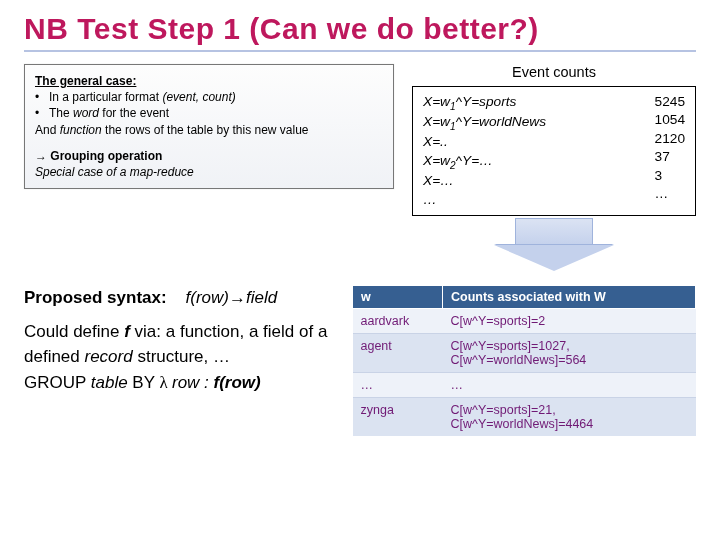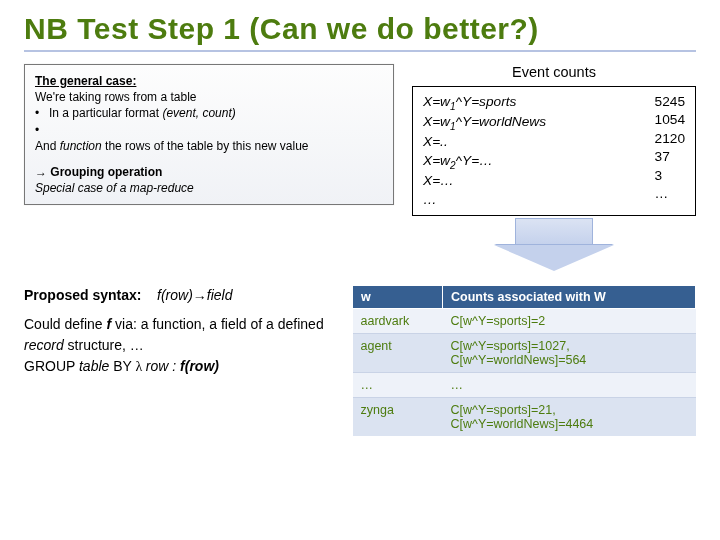--- a/index.html
+++ b/index.html
@@ -7,21 +7,21 @@
     width: 720px;
     height: 540px;
     background: #fff;
     font-family: Arial, Helvetica, sans-serif;
     padding: 12px 24px;
     position: relative;
   }
   .title {
     font-size: 30px;
     font-weight: 700;
-    color: #4d7c0f;
+    color: #be185d;
     font-family: "Arial Black", Arial, sans-serif;
     letter-spacing: 0.5px;
     margin-bottom: 4px;
   }
   .title-hr {
     border: none;
     border-top: 2px solid #b6c3e2;
     margin-bottom: 12px;
   }
   .top {
@@ -90,21 +90,21 @@
     filter: drop-shadow(0 -1px 0 #9fb3dc);
   }
 
   .bottom {
     display: flex;
     gap: 18px;
     margin-top: 8px;
   }
   .bottom-left {
     width: 310px;
-    font-size: 14px;
+    font-size: 17px;
     line-height: 1.5;
   }
   .bottom-left .line1 { margin-bottom: 8px; }
   .bottom-left .syntax-lbl { font-weight: 700; }
   .bottom-left .mono-i { font-style: italic; }
   .bottom-left .lambda { font-family: "Times New Roman", serif; }
   .bottom-right {
     flex: 1;
   }
   table.counts {
@@ -117,44 +117,46 @@
     color: #fff;
     font-weight: 700;
     text-align: left;
     padding: 4px 8px;
     border: 1px solid #fff;
   }
   table.counts td {
     padding: 5px 8px;
     border-top: 1px solid #c9d3e6;
     vertical-align: top;
-    color: #4d7c0f;
+    color: #701a75;
   }
   table.counts tr:nth-child(even) td { background: #eef2f9; }
   table.counts tr:nth-child(odd) td { background: #dbe3f1; }
 </style>
 </head>
 <body>
 
 <div class="title">NB Test Step 1 (Can we do better?)</div>
 <hr class="title-hr">
 
 <div class="top">
 
   <div class="general-case">
     <div class="hdr">The general case:</div>
-    <div>We're taking rows from a table</div>
     <div class="li-row">
       <span class="bullet">•</span>
       <span>
         <span>In a particular format </span><i>(event, count)</i>
       </span>
     </div>
     <div class="li-row">
       <span class="bullet">•</span>
+      <span>
+        <span>The </span><i>word</i><span> for the event</span>
+      </span>
     </div>
     <div>
       <span>And </span><i>function</i><span> the rows of the table by this new value</span>
     </div>
     <div class="grp">
       <span class="arrow">→</span>
       <b>Grouping operation</b><br>
       <i>Special case of a map-reduce</i>
     </div>
   </div>

